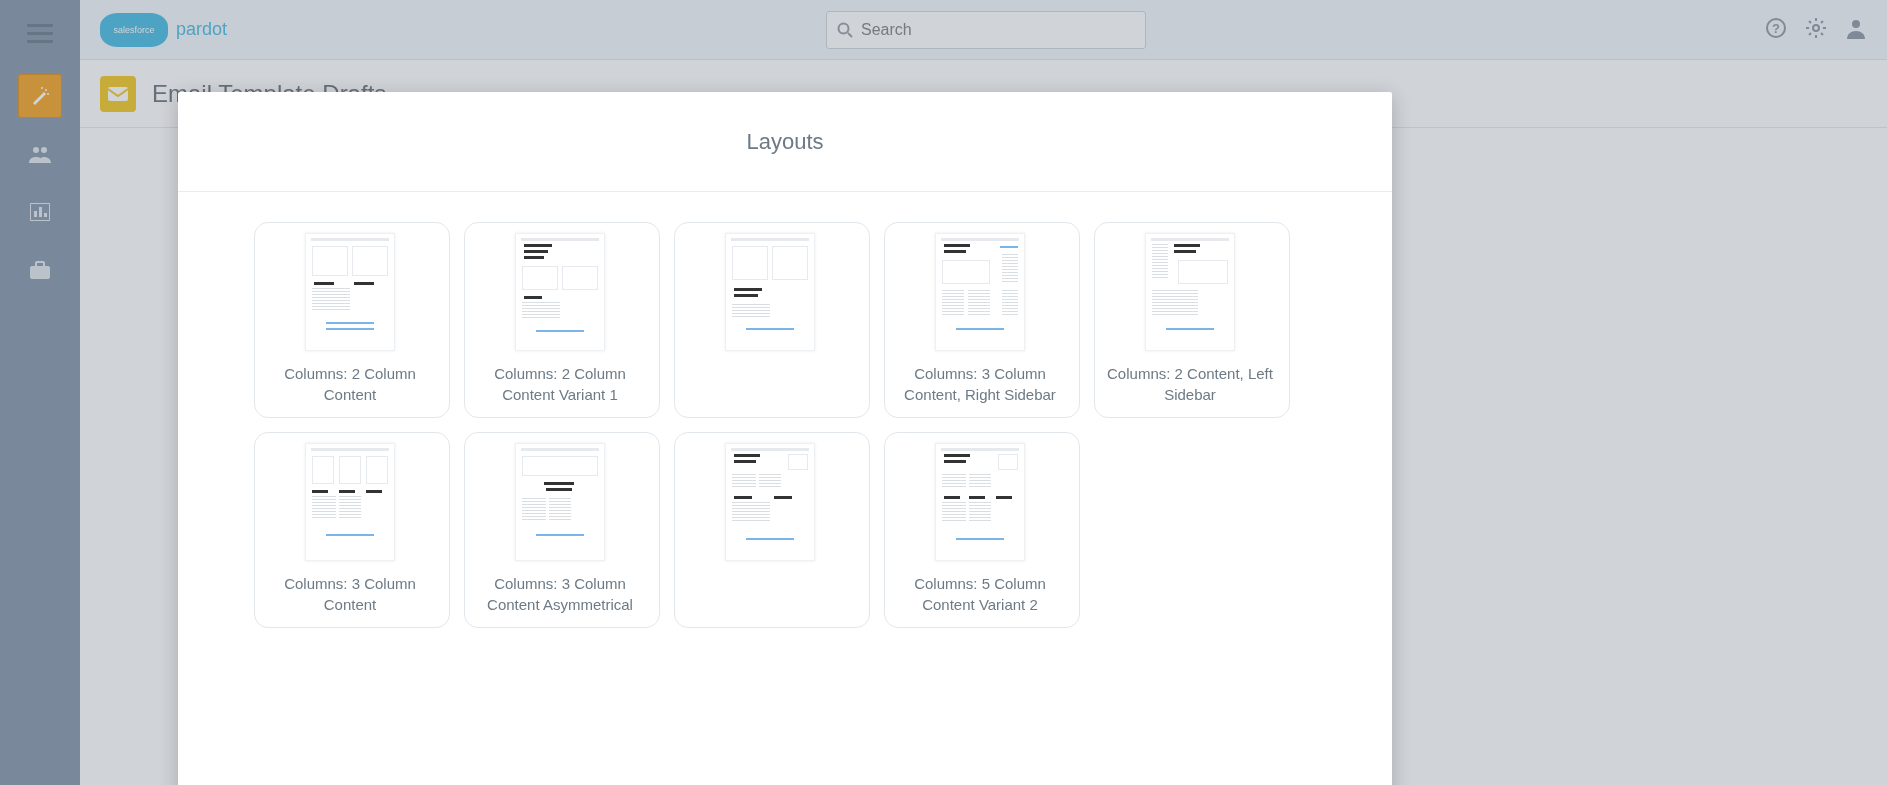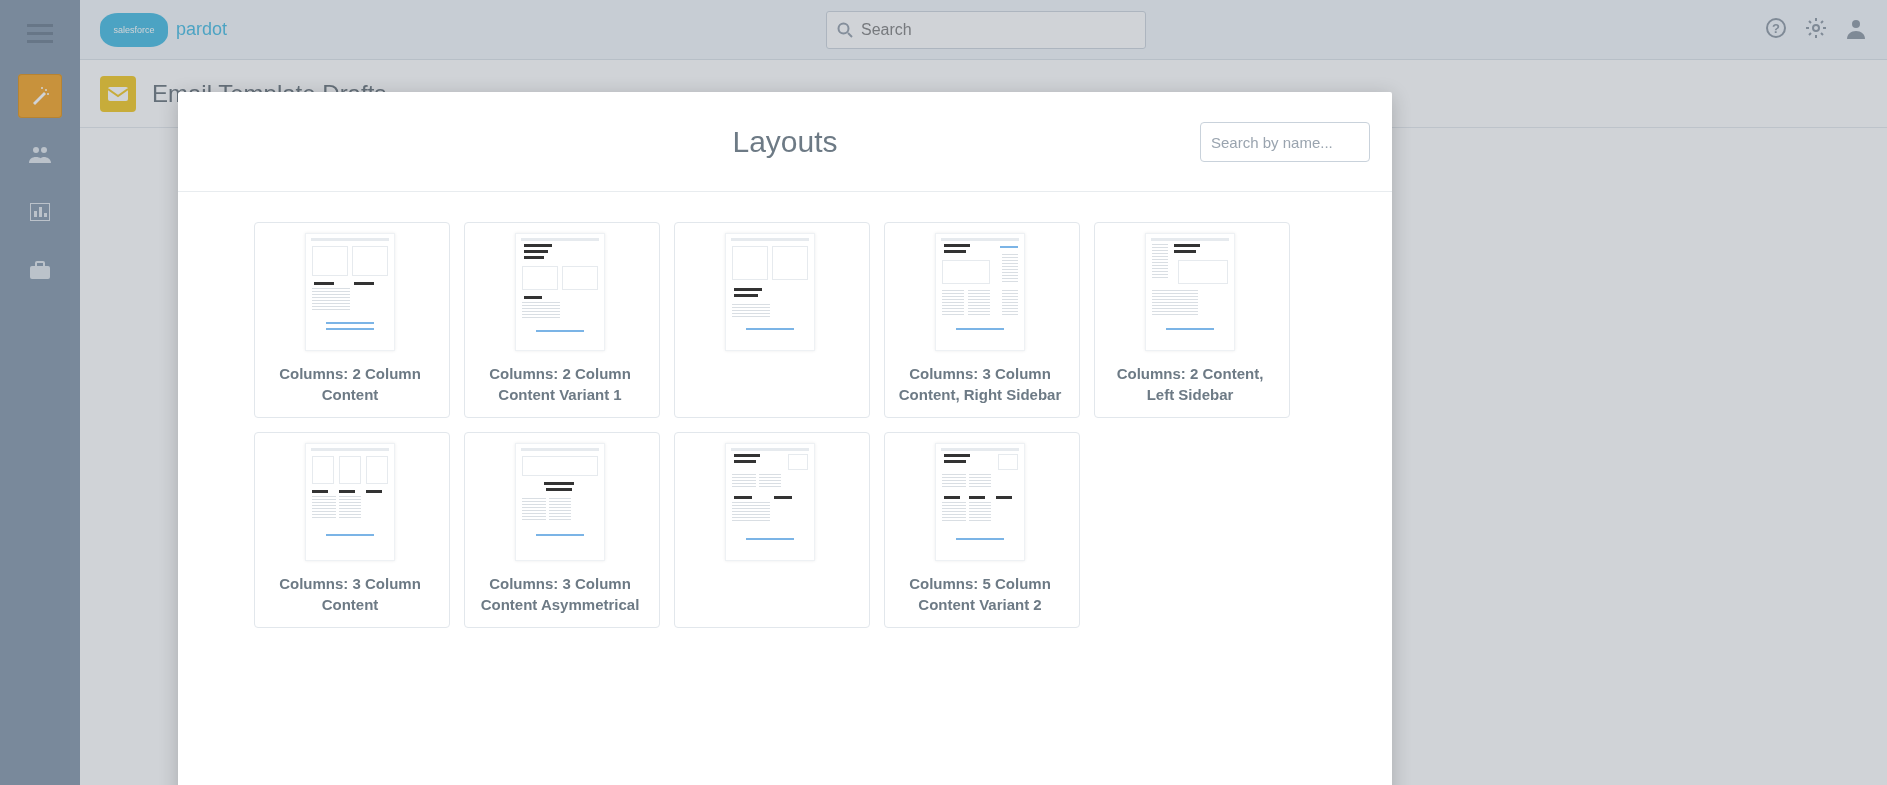--- a/index.html
+++ b/index.html
@@ -82,21 +82,21 @@
     width:1214px; height:820px;
     background:#fff; border-radius:2px;
     box-shadow: 0 4px 20px rgba(0,0,0,0.2);
     display:flex; flex-direction:column;
     z-index:20;
   }
   .modal-header {
     position:relative; height:100px; border-bottom:1px solid #e8ecef;
     display:flex; align-items:center; justify-content:center;
   }
-  .modal-title { color:#6d7a85; font-size:30px; font-weight:300; }
+  .modal-title { color:#6d7a85; font-size:22px; font-weight:300; }
   .modal-search-wrap {
     position:absolute; right:22px; top:30px;
   }
   .modal-search {
     width:170px; height:40px; border:1px solid #c9d2db; border-radius:4px;
     padding:0 10px; font-size:15px; color:#333; outline:none;
   }
   .modal-search::placeholder { color:#9aa4af; }
 
   .modal-body {
@@ -108,26 +108,25 @@
   .modal-body::-webkit-scrollbar-track { background:#f0f0f0; }
   .modal-body::-webkit-scrollbar-thumb { background:#c1c7cd; }
 
   .grid {
     display:grid;
     grid-template-columns: repeat(5, 196px);
     gap: 14px;
     align-content:start;
   }
   .card {
-    width:196px; border:1px solid #e2e7ec; border-radius:4px;
+    width:196px; border:1px solid #e2e7ec; border-radius:14px;
     background:#fff;
     display:flex; flex-direction:column; align-items:center;
     padding:6px 14px 12px 10px;
     cursor:pointer;
-    font-weight:bold;
   }
   .thumb-wrap { width:100%; height:126px; display:flex; align-items:center; justify-content:center; }
   .thumb {
     width:90px; height:118px; background:#ffffff; border:1px solid #eef1f4;
     box-shadow: 0 0 3px rgba(0,0,0,0.08);
     position:relative; overflow:hidden;
   }
   .thumb .bar { position:absolute; left:5px; right:5px; top:4px; height:3px; background:#e6eaee; }
   .thumb .box { position:absolute; background:#fff; border:1px solid #e6eaee; }
   .thumb .txt { position:absolute; left:8px; right:8px; background:repeating-linear-gradient(#d9dee3 0 1px, transparent 1px 3px); }
@@ -234,23 +233,20 @@
   <div class="page-header-title">Email Template Drafts</div>
 </div>
 
 <div class="page-scrollbar"></div>
 
 <div class="overlay"></div>
 
 <div class="modal">
   <div class="modal-header">
     <div class="modal-title">Layouts</div>
-    <div class="modal-search-wrap">
-      <input class="modal-search" type="text" placeholder="Search by name..." style="">
-    </div>
   </div>
   <div class="modal-body">
     <div class="grid" id="layout-grid">
         <div class="card">
           <div class="thumb-wrap">
             <div class="thumb">
               <div class="bar"></div>
               <div class="box" style="left:6px;top:12px;width:36px;height:30px"></div>
               <div class="box" style="right:6px;top:12px;width:36px;height:30px"></div>
               <div class="hd" style="top:48px;width:20px"></div>

